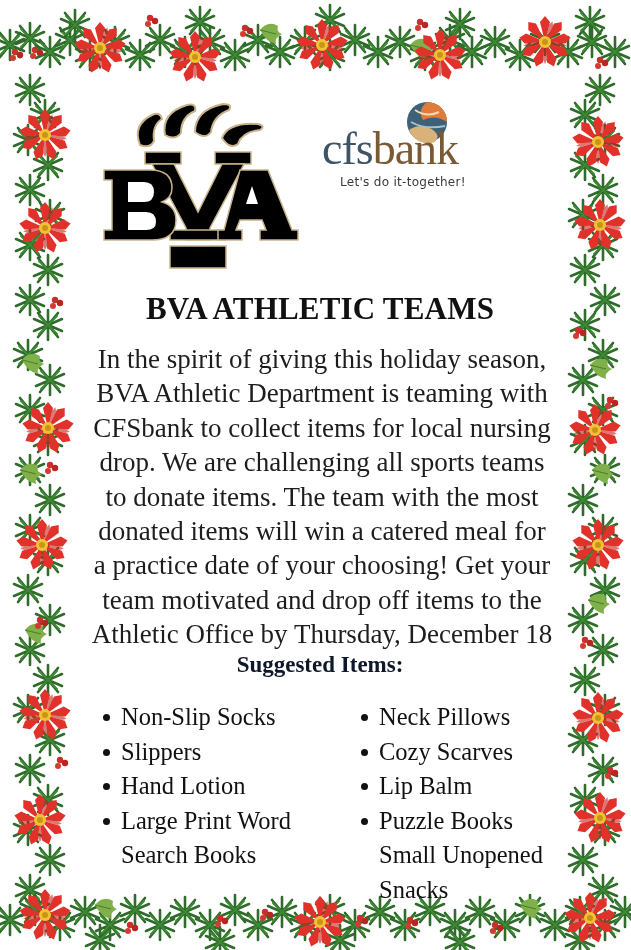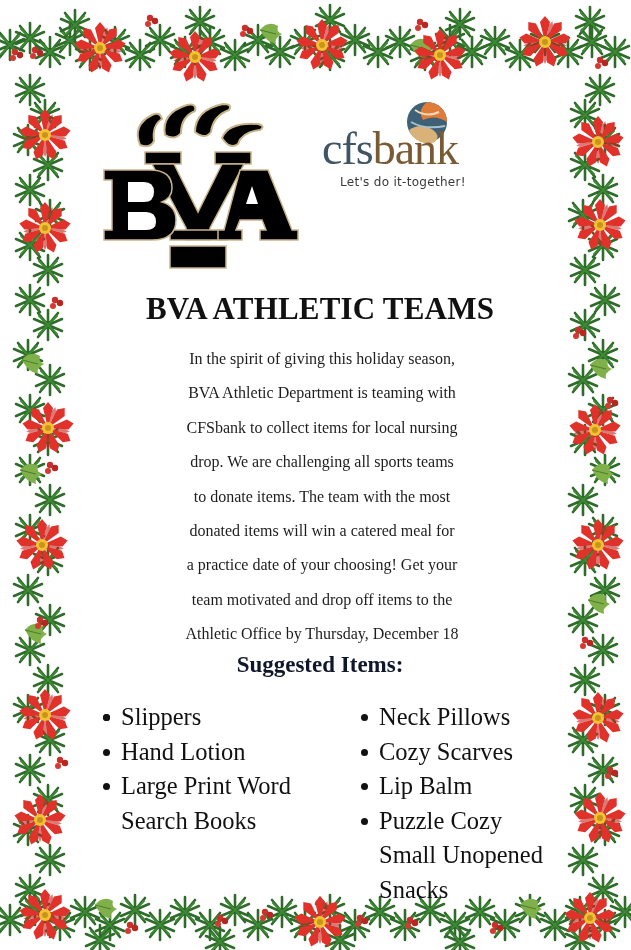--- a/index.html
+++ b/index.html
@@ -7,21 +7,21 @@
   #frame { position:absolute; left:0; top:0; width:631px; height:950px; pointer-events:none; }
   .content { position:absolute; left:80px; top:100px; width:480px; }
   .logos { position:relative; height:180px; }
   .bva-logo { position:absolute; left:20px; top:0; width:200px; height:170px; }
   .cfs-logo { position:absolute; left:230px; top:0; width:180px; height:95px;text-align:center; }
   .cfs-word { position:absolute; left:12px; top:26px; font-size:46px; letter-spacing:-1px; line-height:1; }
   .cfs-word .cfs { color:#3f5566; }
   .cfs-word .bank { color:#7a5a33; }
   .cfs-tag { position:absolute; left:30px; top:75px; font-family:"DejaVu Sans","Liberation Sans",sans-serif; font-size:12px; color:#3a3a3a; letter-spacing:0.3px; }
   .title { position:absolute; left:0; top:191px; width:480px; text-align:center; font-weight:bold; font-size:31px; letter-spacing:0.2px; color:#111; }
-  .para { position:absolute; left:-8px; top:242px; width:500px; text-align:center; font-size:16px; line-height:34.4px; color:#1d1d1d; }
+  .para { position:absolute; left:-8px; top:242px; width:500px; text-align:center; font-size:27px; line-height:34.4px; color:#1d1d1d; }
   .para .line { display:block; white-space:nowrap; }
   .para b { font-weight:normal; }
   .suggest { position:absolute; left:0; top:552px; width:480px; text-align:center; font-weight:bold; font-size:23px; color:#0f172a; }
   .list { position:absolute; top:600px; font-size:24.5px; line-height:34.5px; list-style:none; margin:0; padding:0; color:#111; }
   .list li { position:relative; padding-left:18px; white-space:nowrap; }
   .list li .dot { position:absolute; left:0; top:14px; width:7px; height:7px; border-radius:50%; background:#111; }
   .list li.cont { padding-left:18px; }
   .list-left { left:23px; }
   .list-right { left:281px; }
 </style>
@@ -302,28 +302,28 @@
     <span class="line">to donate items. The team with the most</span>
     <span class="line">donated items will win a catered meal for</span>
     <span class="line">a practice date of your choosing! Get your</span>
     <span class="line">team motivated and drop off items to the</span>
     <span class="line"><span>Athletic Office by </span><b>Thursday, December 18</b></span>
   </div>
 
   <div class="suggest">Suggested Items:</div>
 
   <ul class="list list-left">
-    <li><span class="dot"></span></li>
+    <li><span class="dot"></span><span>Non-Slip Socks</span></li>
     <li><span class="dot"></span><span>Slippers</span></li>
     <li><span class="dot"></span><span>Hand Lotion</span></li>
     <li><span class="dot"></span><span>Large Print Word</span></li>
     <li class="cont"><span>Search Books</span></li>
   </ul>
 
   <ul class="list list-right">
     <li><span class="dot"></span><span>Neck Pillows</span></li>
     <li><span class="dot"></span><span>Cozy Scarves</span></li>
     <li><span class="dot"></span><span>Lip Balm</span></li>
-    <li><span class="dot"></span><span>Puzzle Cozy</span></li>
+    <li><span class="dot"></span><span>Puzzle Books</span></li>
     <li class="cont"><span>Small Unopened</span></li>
     <li class="cont"><span>Snacks</span></li>
   </ul>
 </div>
 
 </body></html>

